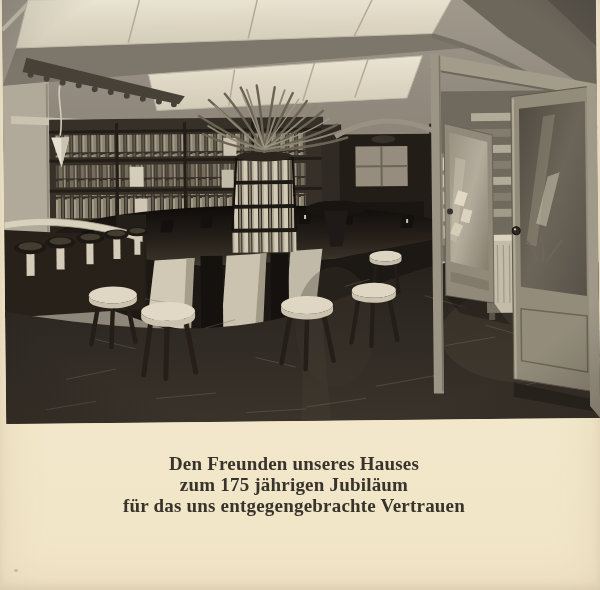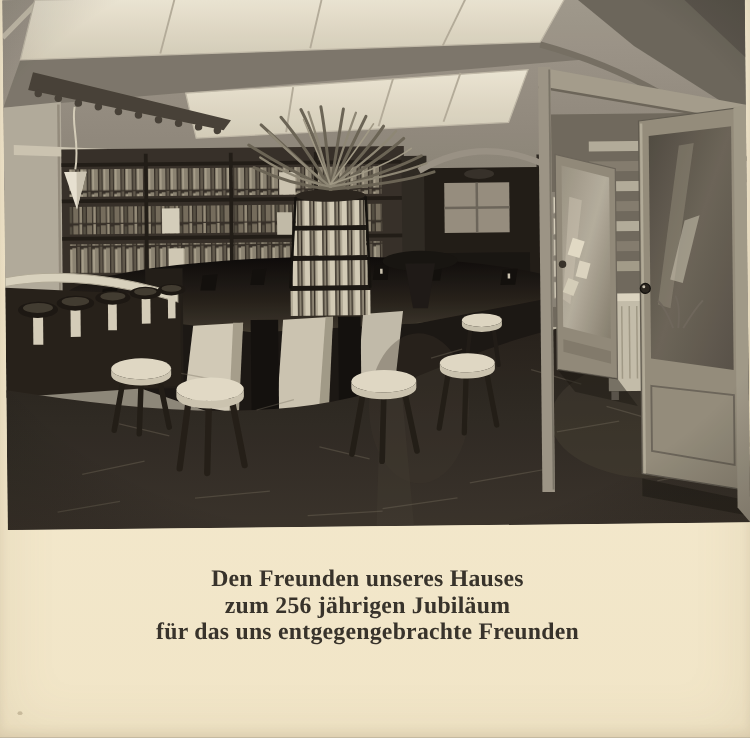--- a/index.html
+++ b/index.html
@@ -411,18 +411,18 @@
 
       <polygon points="584,92 594,90 594,424 584,412" fill="#a29b8a"></polygon>
 
       <rect x="0" y="0" width="594" height="424" fill="url(#vign)"></rect>
       <rect x="0" y="0" width="594" height="424" fill="#8a7a5f" opacity="0.05"></rect>
     </svg>
   </div>
 
   <div class="caption">
     <div>Den Freunden unseres Hauses</div>
-    <div>zum 256 jährigen Jubiläum</div>
-    <div>für das uns entgegengebrachte Freunden</div>
+    <div>zum 175 jährigen Jubiläum</div>
+    <div>für das uns entgegengebrachte Vertrauen</div>
   </div>
 
   <div class="speck"></div>
 </div>
 
 </body></html>

